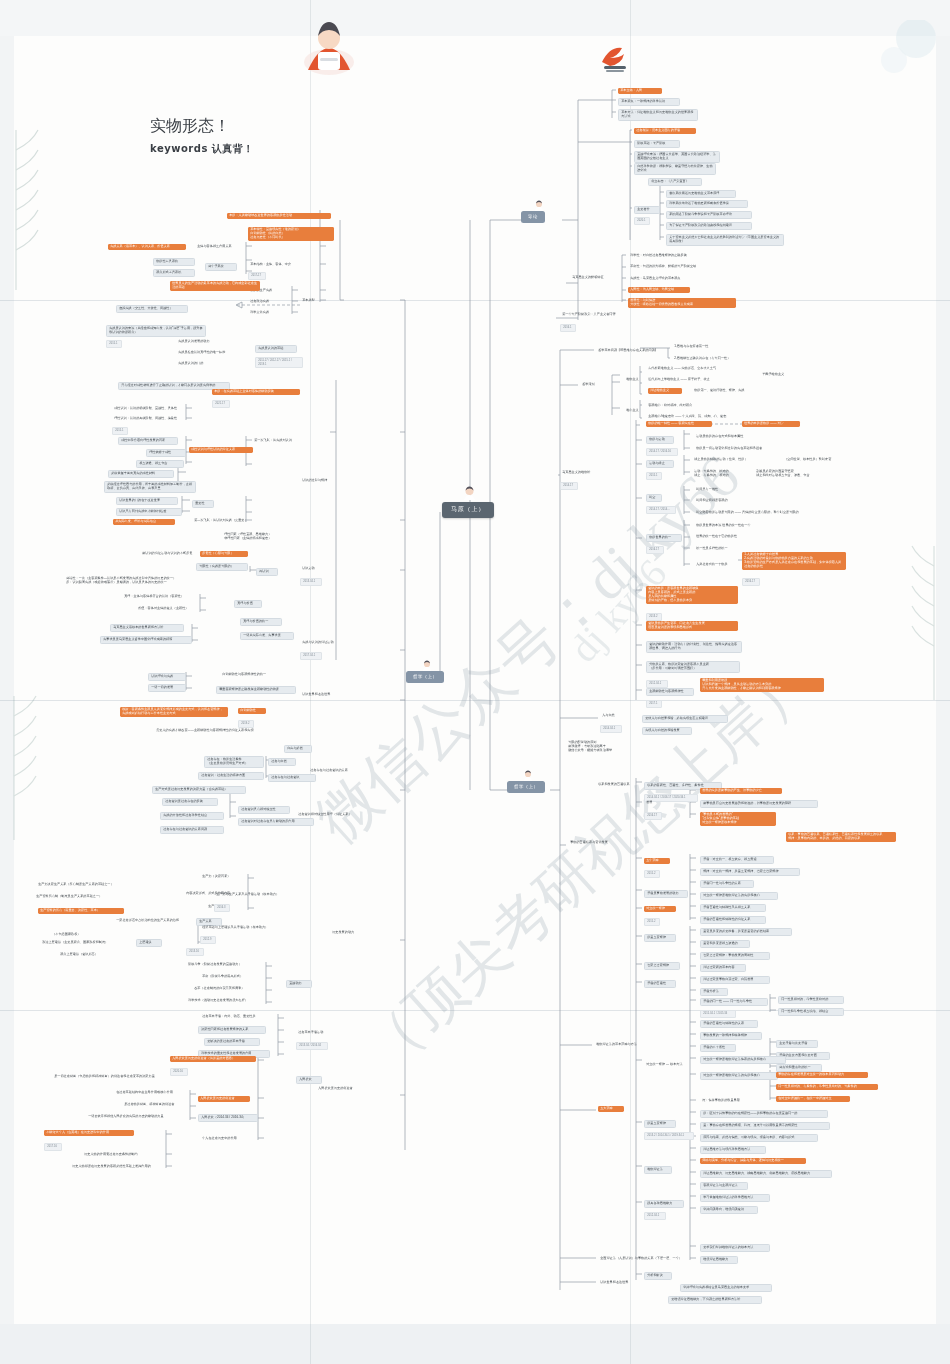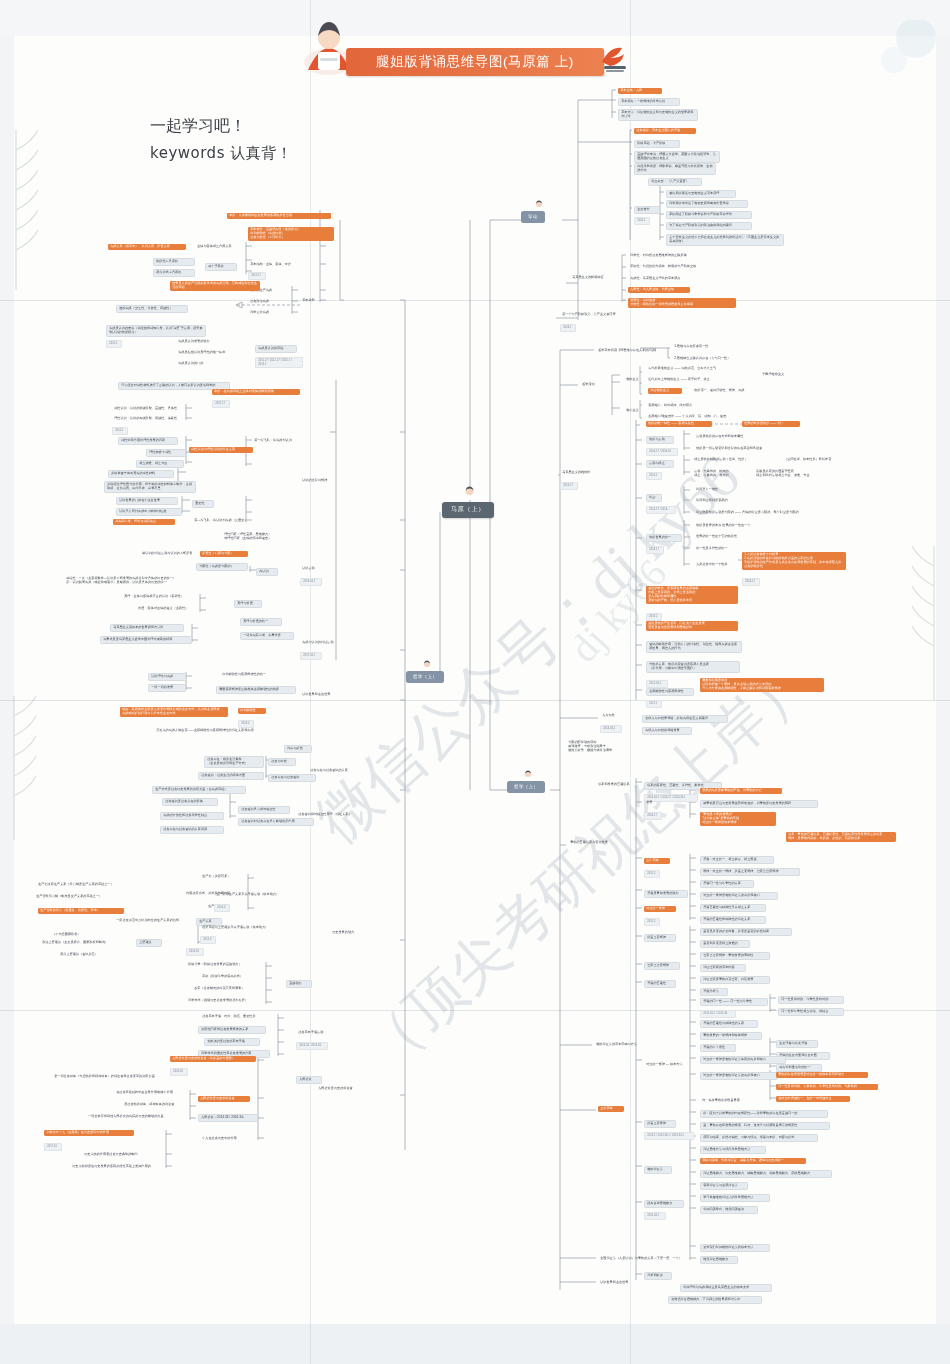--- a/index.html
+++ b/index.html
@@ -32,21 +32,21 @@
     padding:5px 30px;border-radius:3px;font-size:13.5px;letter-spacing:.6px;
     box-shadow:0 1px 2px rgba(0,0,0,.15);white-space:nowrap;}
   .ribbon:before,.ribbon:after{content:"";position:absolute;top:0;width:0;height:0;
      border-top:13px solid transparent;border-bottom:13px solid transparent;}
   .girl{position:absolute;left:300px;top:10px;width:58px;height:62px;}
   .bird{position:absolute;left:598px;top:38px;width:34px;height:30px;}
 
   
   .note{position:absolute;left:150px;top:112px;
     font-family:"DejaVu Sans",sans-serif;font-size:16px;color:#3a3f45;line-height:1.75;}
-  .note .l2{font-size:15px;letter-spacing:.5px;}
+  .note .l2{font-size:10px;letter-spacing:.5px;font-weight:bold;}
 
   
   .wm{position:absolute;color:rgba(120,140,155,.20);
     font-family:"Liberation Serif","DejaVu Serif",serif;white-space:nowrap;
     transform-origin:left top;pointer-events:none;user-select:none;}
   .wm1{left:300px;top:800px;font-size:60px;transform:rotate(-42deg);}
   .wm2{left:345px;top:1030px;font-size:58px;transform:rotate(-42deg);}
   .wm3{left:560px;top:640px;font-size:40px;transform:rotate(-48deg);color:rgba(120,140,155,.16);}
 
   
@@ -118,30 +118,29 @@
 
 <div class="hdr">
   <svg class="girl" viewBox="0 0 58 62">
     <ellipse cx="29" cy="48" rx="25" ry="13" fill="#f6e3dd" opacity=".6"></ellipse>
     <path d="M8 56 q10 -22 21 -22 q11 0 21 22z" fill="#e2552f"></path>
     <rect x="18" y="38" width="22" height="18" rx="3" fill="#fff"></rect>
     <circle cx="29" cy="24" r="11" fill="#f7d9c4"></circle>
     <path d="M18 22 q3 -14 11 -14 q8 0 11 14 q-4 -6 -11 -6 q-7 0 -11 6z" fill="#4b4a52"></path>
     <rect x="20" y="44" width="18" height="3" rx="1.5" fill="#d9dde2"></rect>
   </svg>
-  <div class="ribbon">腿姐版背诵思维导图(马原篇 上)</div>
   <svg class="bird" viewBox="0 0 34 30">
     <path d="M4 20 q8 -16 20 -14 q-4 8 -12 10 q10 0 14 -4 q-2 10 -14 12z" fill="#e2552f"></path>
     <rect x="6" y="24" width="22" height="3" rx="1.5" fill="#55616b"></rect>
     <rect x="8" y="28" width="18" height="2" rx="1" fill="#8b959d"></rect>
   </svg>
 </div>
 
 <div class="note">
-  <div>一起学习吧！</div>
+  <div>实物形态！</div>
   <div class="l2">keywords 认真背！</div>
 </div>
 
 <div class="wm wm1">微信公众号：dj ky66</div>
 <div class="wm wm2">（顶尖考研祝您上岸）</div>
 <div class="wm wm3">dj ky66</div>
 
 <div id="map">
 
   <svg class="edges">

